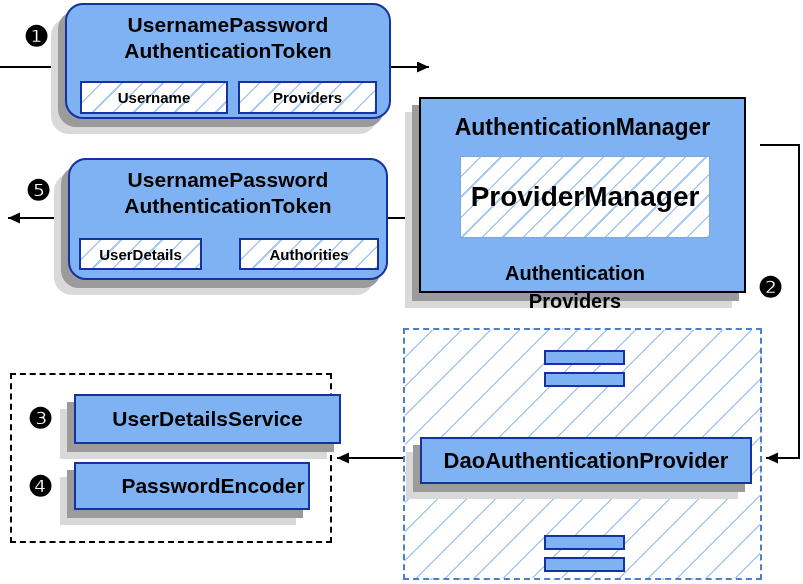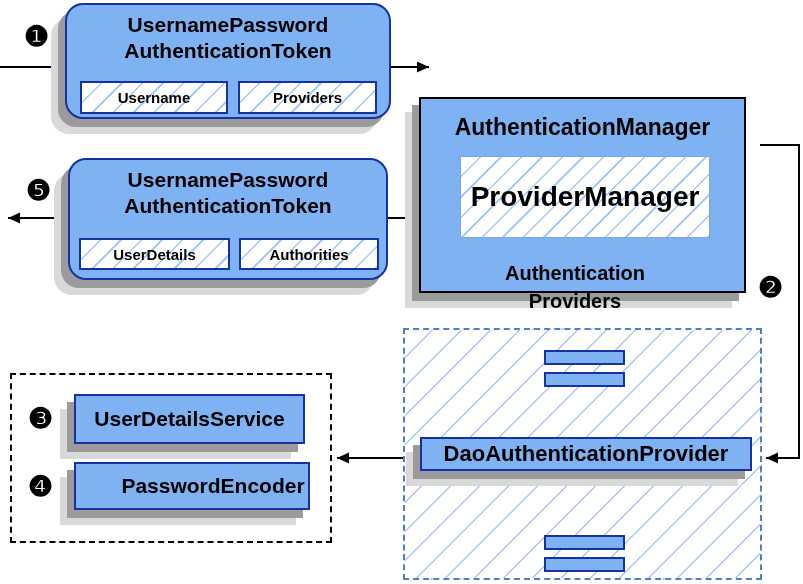--- a/index.html
+++ b/index.html
@@ -27,21 +27,21 @@
   
   .token1{left:65px;top:3px;width:326px;height:116px;border-radius:18px;}
   .token2{left:68px;top:158px;width:320px;height:122px;border-radius:18px;}
   .token-title{text-align:center;font-size:21px;line-height:26px;padding-top:7px;}
   .field{
     position:absolute;border:2px solid var(--node_border);box-sizing:border-box;
     font-size:15px;display:flex;align-items:center;justify-content:center;
   }
   .f1a{left:13px;top:76px;width:148px;height:33px;}
   .f1b{left:171px;top:76px;width:139px;height:33px;}
-  .f2a{left:9px;top:78px;width:151px;height:32px;}
+  .f2a{left:9px;top:78px;width:123px;height:32px;}
   .f2b{left:169px;top:78px;width:140px;height:32px;}
 
   
   .authmgr{left:419px;top:68px;width:327px;height:196px;border-color:#000;margin-top:29px;}
   .authmgr-title{text-align:center;font-size:23px;padding-top:15px;}
   .pm{
     position:absolute;left:39px;top:57px;width:250px;height:82px;box-sizing:border-box;
     border:1px solid #7fa6d9;font-size:28px;
   }
 
@@ -50,31 +50,31 @@
   .providers-box{
     position:absolute;left:403px;top:328px;width:359px;height:252px;box-sizing:border-box;
     border:2px dashed var(--dash_blue);z-index:1;
   }
   .bar{
     position:absolute;left:139px;width:81px;height:15px;box-sizing:border-box;
     background:var(--node_fill);border:2px solid var(--node_border);
   }
   .bar1{top:20px;}.bar2{top:42px;}.bar3{top:205px;}.bar4{top:227px;}
   .dao{
-    position:absolute;left:15px;top:107px;width:332px;height:34px;box-sizing:border-box;
+    position:absolute;left:15px;top:107px;width:332px;height:47px;box-sizing:border-box;
     background:var(--node_fill);border:2px solid var(--node_border);font-size:22px;
   }
 
   
   .dotted-box{position:absolute;left:10px;top:373px;width:322px;height:170px;box-sizing:border-box;border:2px dashed #000;z-index:1;}
   .svc{
     position:absolute;box-sizing:border-box;background:var(--node_fill);
     border:2px solid var(--node_border);font-size:21px;
   }
-  .svc1{left:62px;top:19px;width:231px;height:50px;}
+  .svc1{left:62px;top:19px;width:267px;height:50px;}
   .svc2{left:62px;top:87px;width:236px;height:48px;padding-left:42px;}
 
   .badge{position:absolute;font-size:28px;line-height:1;z-index:2;}
   .badge1{left:24px;top:23px;}
   .badge5{left:26px;top:177px;}
   .badge2{left:758px;top:274px;}
   .badge3{left:28px;top:405px;}
   .badge4{left:28px;top:473px;}
 </style>
 </head>

